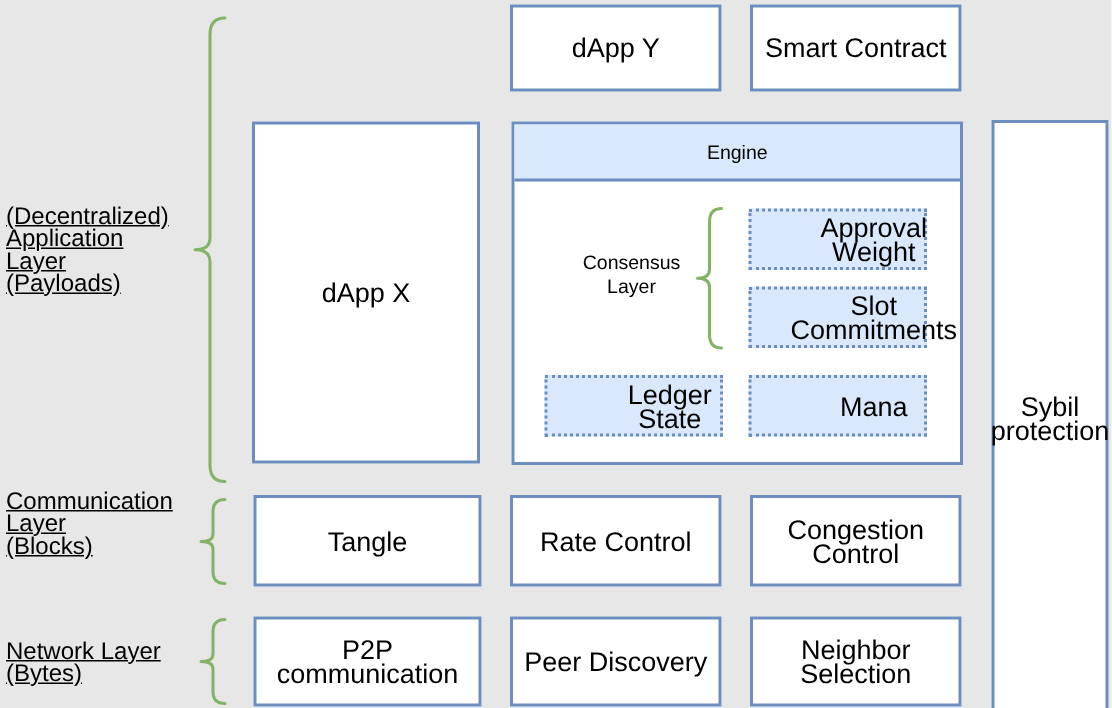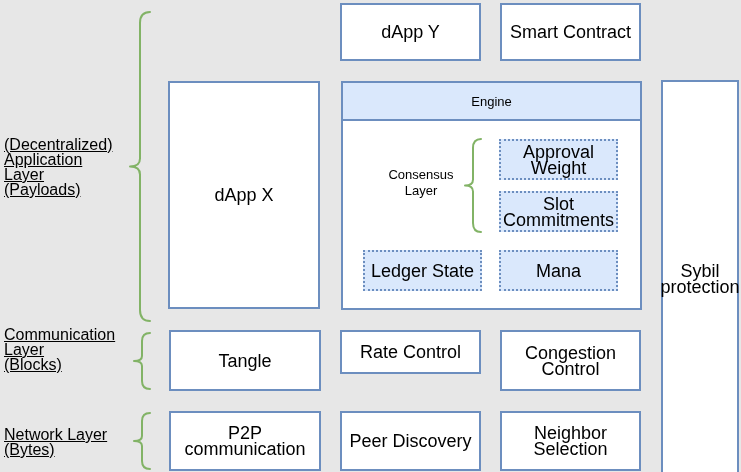--- a/index.html
+++ b/index.html
@@ -23,20 +23,21 @@
     position:absolute;
     background:var(--box-fill);
     border:2px solid var(--box-border);
     display:flex;align-items:center;justify-content:center;
     font-size:18px;text-align:center;
     line-height:16px;
   }
   .dotted{
     background:var(--accent-fill);
     border:2px dotted var(--box-border);
+    padding-left:48px;
   }
   .engine-container{
     position:absolute;
     background:var(--box-fill);
     border:2px solid var(--box-border);
   }
   .engine-header{
     position:absolute;left:0;top:0;right:0;height:38px;
     background:var(--accent-fill);
     border-bottom:2px solid var(--box-border);
@@ -62,21 +63,21 @@
   #dapp-y{left:340px;top:3px;width:141px;height:58px;}
   #smart-contract{left:500px;top:3px;width:141px;height:58px;}
   #dapp-x{left:168px;top:81px;width:152px;height:228px;}
   #engine{left:341px;top:81px;width:301px;height:229px;}
   #approval-weight{left:499px;top:139px;width:119px;height:41px;}
   #slot-commitments{left:499px;top:191px;width:119px;height:41px;}
   #ledger-state{left:363px;top:250px;width:119px;height:41px;}
   #mana{left:499px;top:250px;width:119px;height:41px;}
   #sybil{left:661px;top:80px;width:78px;height:398px;}
   #tangle{left:169px;top:330px;width:152px;height:61px;}
-  #rate-control{left:340px;top:330px;width:141px;height:44px;}
+  #rate-control{left:340px;top:330px;width:141px;height:61px;}
   #congestion-control{left:500px;top:330px;width:141px;height:61px;}
   #p2p{left:169px;top:411px;width:152px;height:60px;}
   #peer-discovery{left:340px;top:411px;width:141px;height:60px;}
   #neighbor-selection{left:500px;top:411px;width:141px;height:60px;}
 
   #label-application{left:4px;top:137px;width:122px;}
   #label-communication{left:4px;top:327px;width:122px;}
   #label-network{left:4px;top:427px;width:122px;}
   #consensus-label{left:378px;top:167px;width:86px;}
 

